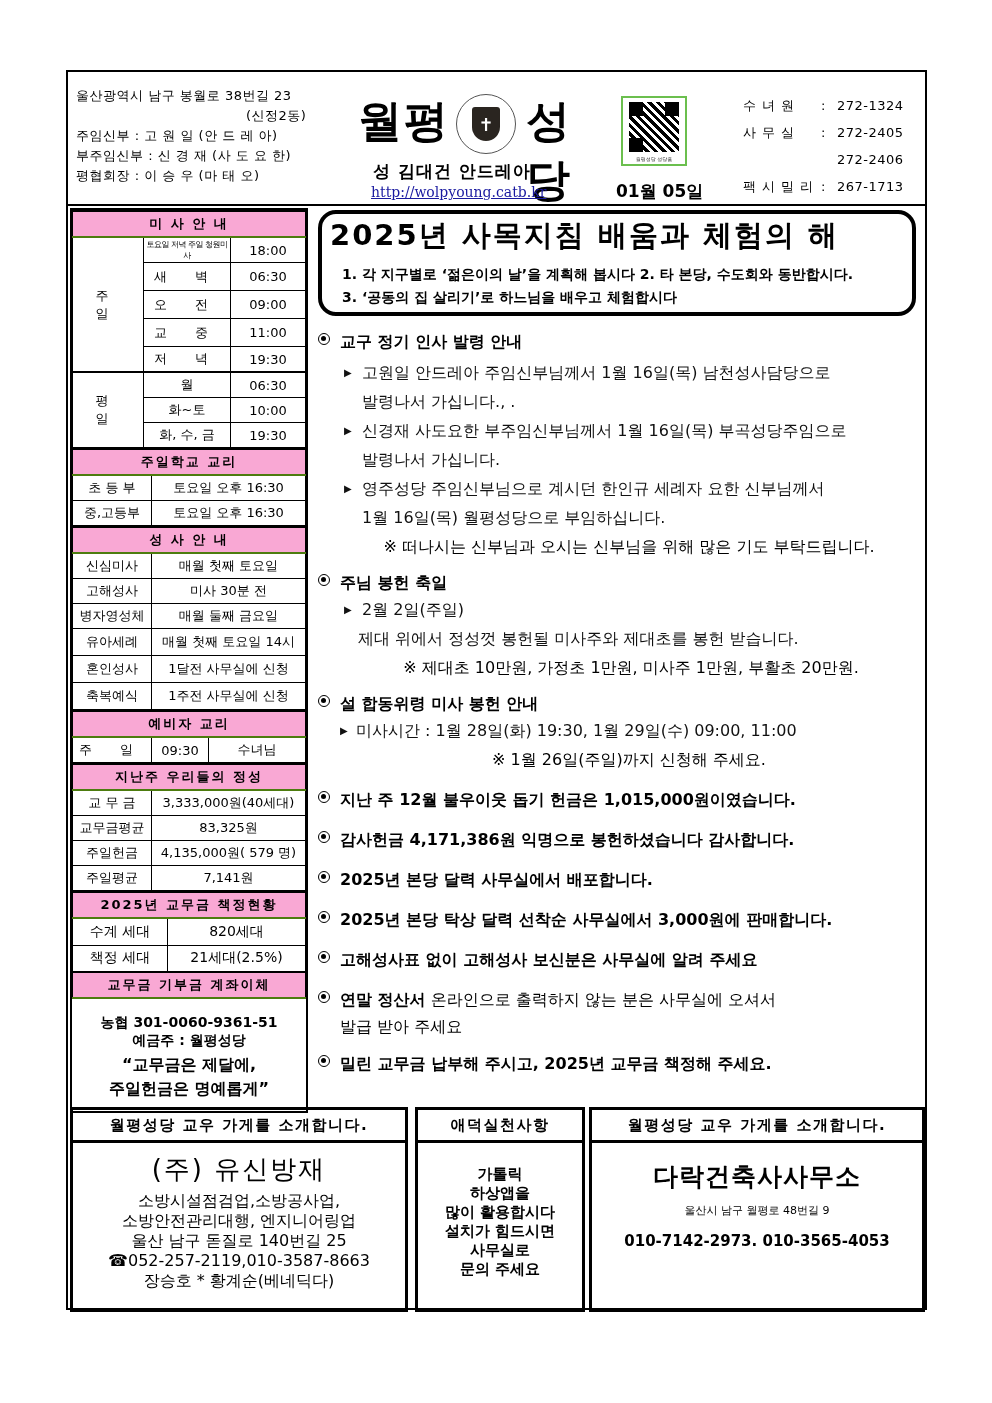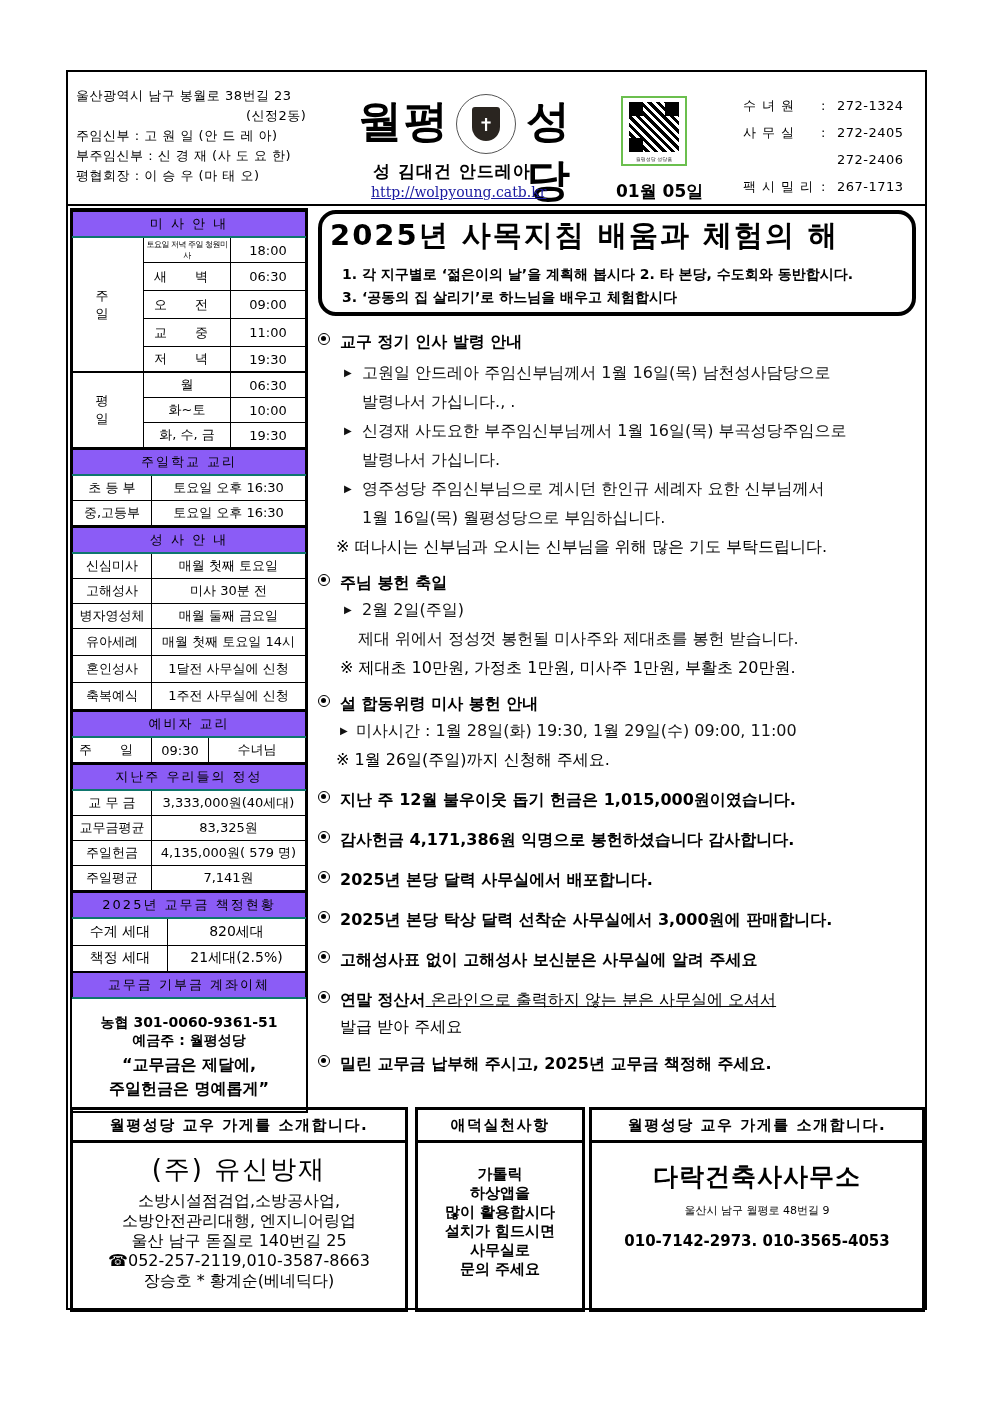--- a/index.html
+++ b/index.html
@@ -30,21 +30,21 @@
   .date { position: absolute; left: 548px; top: 108px; font-size: 17px; font-weight: bold; }
   .contacts { position: absolute; left: 675px; top: 20px; font-size: 13px; line-height: 27px; letter-spacing: 0.5px; }
   .contacts .row { display: flex; }
   .contacts .lbl { width: 78px; letter-spacing: 6px; }
   .contacts .sep { width: 16px; }
 
   
   .side { position: absolute; left: 2px; top: 136px; width: 238px; border: 2px solid #000; box-sizing: border-box; }
   .side table { width: 100%; border-collapse: collapse; font-size: 13px; }
   .side td { border: 1px solid #000; text-align: center; height: 24px; padding: 0 2px; }
-  .side .sec { background: #8b5cf6; font-weight: normal; height: 24px; border-top: 2px solid #000; border-bottom: 2px solid #0f766e; letter-spacing: 2px; }
+  .side .sec { background: #f9a8d4; font-weight: bold; height: 24px; border-top: 2px solid #000; border-bottom: 2px solid #4d7c0f; letter-spacing: 2px; }
   .side .tiny { font-size: 8px; letter-spacing: -0.5px; }
   .side .sp { letter-spacing: 12px; margin-top: 42px; }
   .acct { text-align: center; font-weight: bold; font-size: 14px; padding: 14px 0 10px 0; line-height: 18px; }
   .acct .quote { font-size: 16px; line-height: 24px; margin-top: 4px; }
 
   
   .theme { position: absolute; left: 250px; top: 138px; width: 598px; height: 106px; border: 4px solid #000; border-radius: 18px; box-sizing: border-box; }
   .theme h1 { margin: 0; position:absolute; left:8px; top:2px; font-size: 29px; font-weight: bold; letter-spacing: 2px; }
   .theme .l1, .theme .l2 { position:absolute; left:20px; font-size: 14px; font-weight: bold; font-family: "DejaVu Sans", sans-serif; }
   .theme .l1 { top: 52px; }
@@ -52,22 +52,22 @@
 
   
   .news { position: absolute; left: 248px; top: 258px; width: 606px; font-size: 16px; }
   .item { position: relative; padding-left: 24px; }
   .bul { position: absolute; left: 2px; top: 3px; width: 12px; height: 12px; border: 1.5px solid #000; border-radius: 50%; box-sizing: border-box; }
   .bul::after { content: ""; position: absolute; left: 2px; top: 2px; width: 5px; height: 5px; border-radius: 50%; background: #000; }
   .item .head { font-weight: bold; line-height: 24px; }
   .sub { position: relative; padding-left: 22px; line-height: 29px; color: #111; }
   .sub .tri { position: absolute; left: 4px; top: 0; font-size: 10px; }
   .sub.cont { padding-left: 22px; }
-  .note { line-height: 29px; padding-left: 0; }
-  .plain { font-weight: normal; text-decoration: underline; }
+  .note { line-height: 29px; padding-left: 0; text-align: center; }
+  .plain { font-weight: normal; }
 
   
   .bbox { position: absolute; top: 1035px; border: 3px solid #000; box-sizing: border-box; height: 205px; }
   .bbox .bh { height: 30px; border-bottom: 3px solid #000; text-align: center; font-weight: bold; font-size: 15px; line-height: 30px; letter-spacing: 1.5px; }
   .b1 { left: 2px; width: 338px; }
   .b2 { left: 347px; width: 170px; }
   .b3 { left: 521px; width: 336px; }
   .b1 .body { text-align: center; font-size: 16px; line-height: 20px; padding-top: 8px; }
   .b1 .big { font-size: 26px; line-height: 36px; margin-bottom: 4px; letter-spacing: 2px; }
   .b2 .body { text-align: center; font-weight: bold; font-size: 15px; line-height: 19px; padding-top: 22px; }

